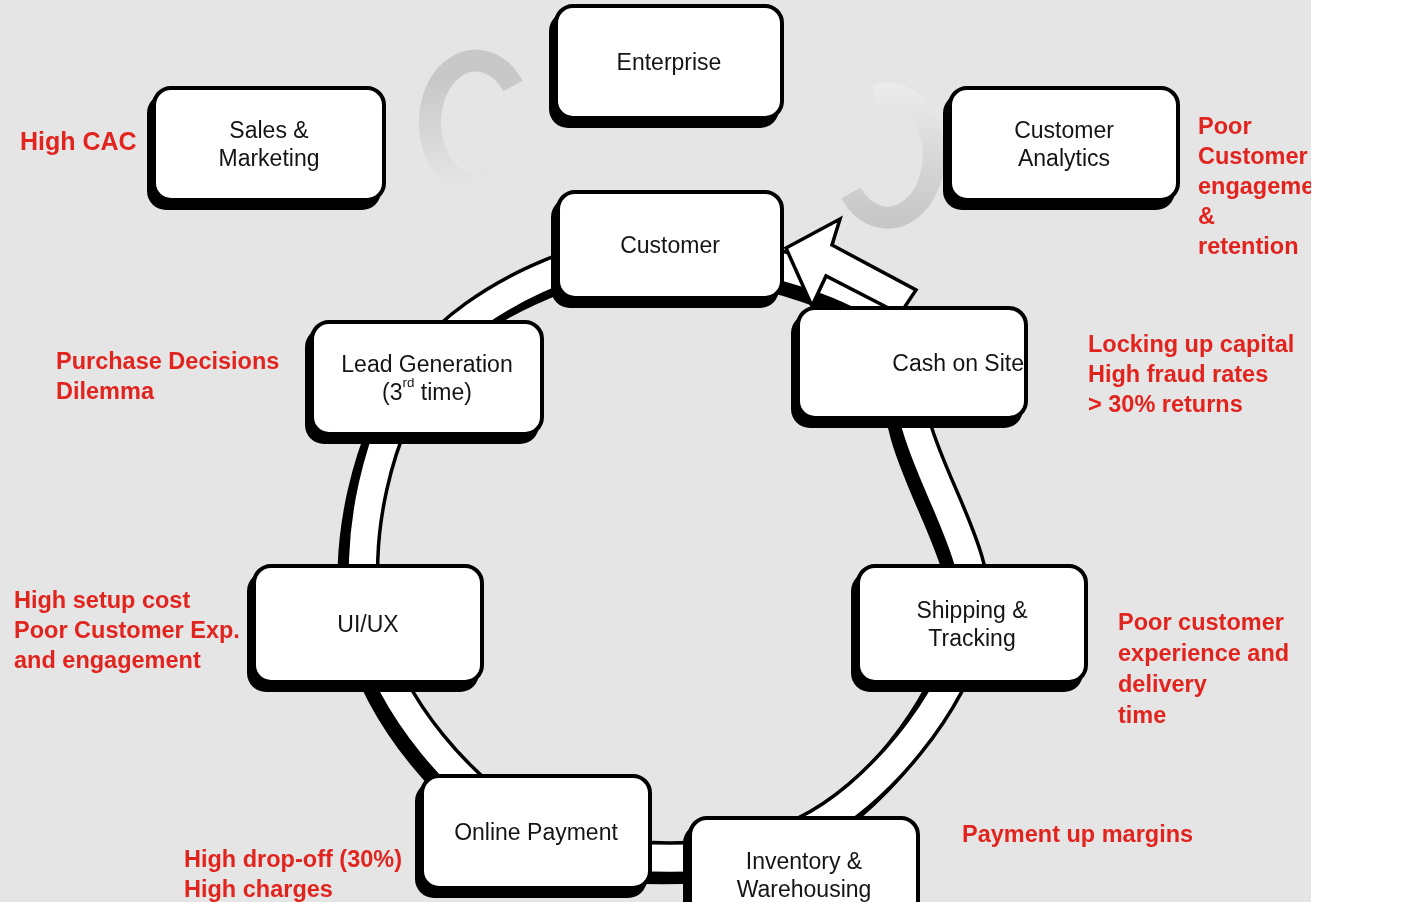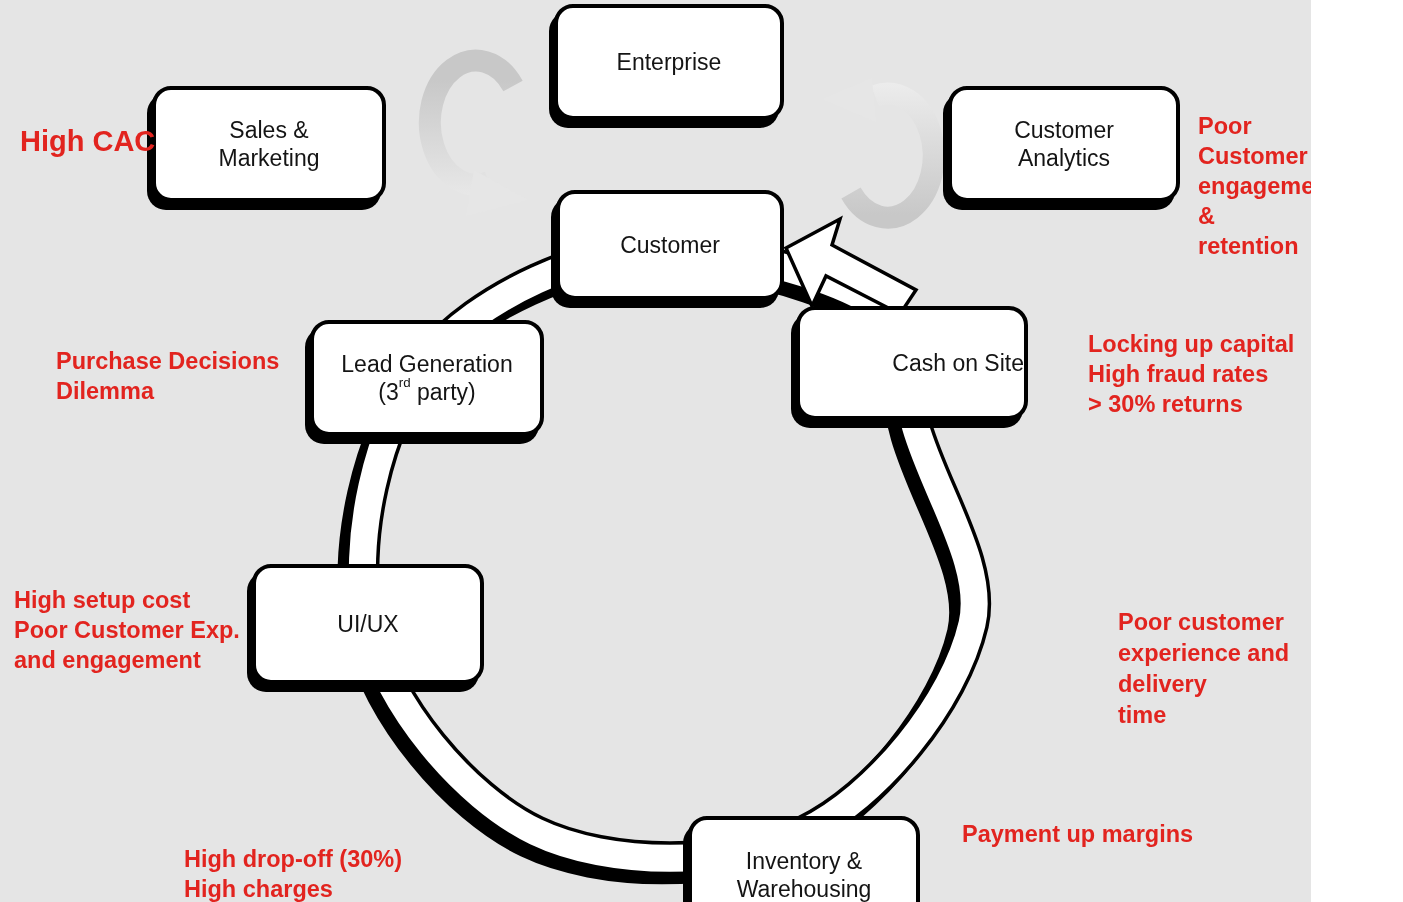--- a/index.html
+++ b/index.html
@@ -32,21 +32,21 @@
   #b-sales{left:152px;top:86px;width:234px;height:116px;}
   #b-analytics{left:948px;top:86px;width:232px;height:116px;}
   #b-customer{left:556px;top:190px;width:228px;height:110px;}
   #b-leadgen{left:310px;top:300px;width:234px;height:116px;margin-top:20px;}
   #b-cash{left:796px;top:306px;width:232px;height:114px;justify-content:flex-end;}
   #b-uiux{left:252px;top:564px;width:232px;height:120px;}
   #b-shipping{left:856px;top:564px;width:232px;height:120px;}
   #b-onlinepay{left:420px;top:774px;width:232px;height:116px;}
   #b-inventory{left:688px;top:772px;width:232px;height:118px;margin-top:44px;}
   
-  #r-high-cac{left:20px;top:126px;font-size:29px;}
+  #r-high-cac{left:20px;top:126px;font-size:25px;}
   #r-engagement{left:1198px;top:111px;}
   #r-purchase{left:56px;top:346px;}
   #r-locking{left:1088px;top:329px;}
   #r-setup{left:14px;top:585px;}
   #r-experience{left:1118px;top:607px;line-height:31px;}
   #r-dropoff{left:184px;top:825px;margin-top:19px;}
   #r-margins{left:962px;top:819px;}
 </style>
 </head>
 <body>
@@ -100,27 +100,34 @@
 Marketing</span>
   </div>
   <div class="box" id="b-analytics">
     <span class="lbl">Customer
 Analytics</span>
   </div>
   <div class="box" id="b-customer">
     <span class="lbl">Customer</span>
   </div>
   <div class="box" id="b-leadgen">
-    <span class="lbl"><span>Lead Generation</span><br><span>(3</span><sup>rd</sup><span> party)</span></span>
+    <span class="lbl"><span>Lead Generation</span><br><span>(3</span><sup>rd</sup><span> time)</span></span>
   </div>
   <div class="box" id="b-cash">
     <span class="lbl">Cash on Site</span>
   </div>
   <div class="box" id="b-uiux">
     <span class="lbl">UI/UX</span>
+  </div>
+  <div class="box" id="b-shipping">
+    <span class="lbl">Shipping &amp;
+Tracking</span>
+  </div>
+  <div class="box" id="b-onlinepay">
+    <span class="lbl">Online Payment</span>
   </div>
   <div class="box" id="b-inventory">
     <span class="lbl">Inventory &amp;
 Warehousing</span>
   </div>
 
   <div class="note" id="r-high-cac">High CAC</div>
   <div class="note" id="r-engagement">Poor Customer
 engagement &amp;
 retention</div>

